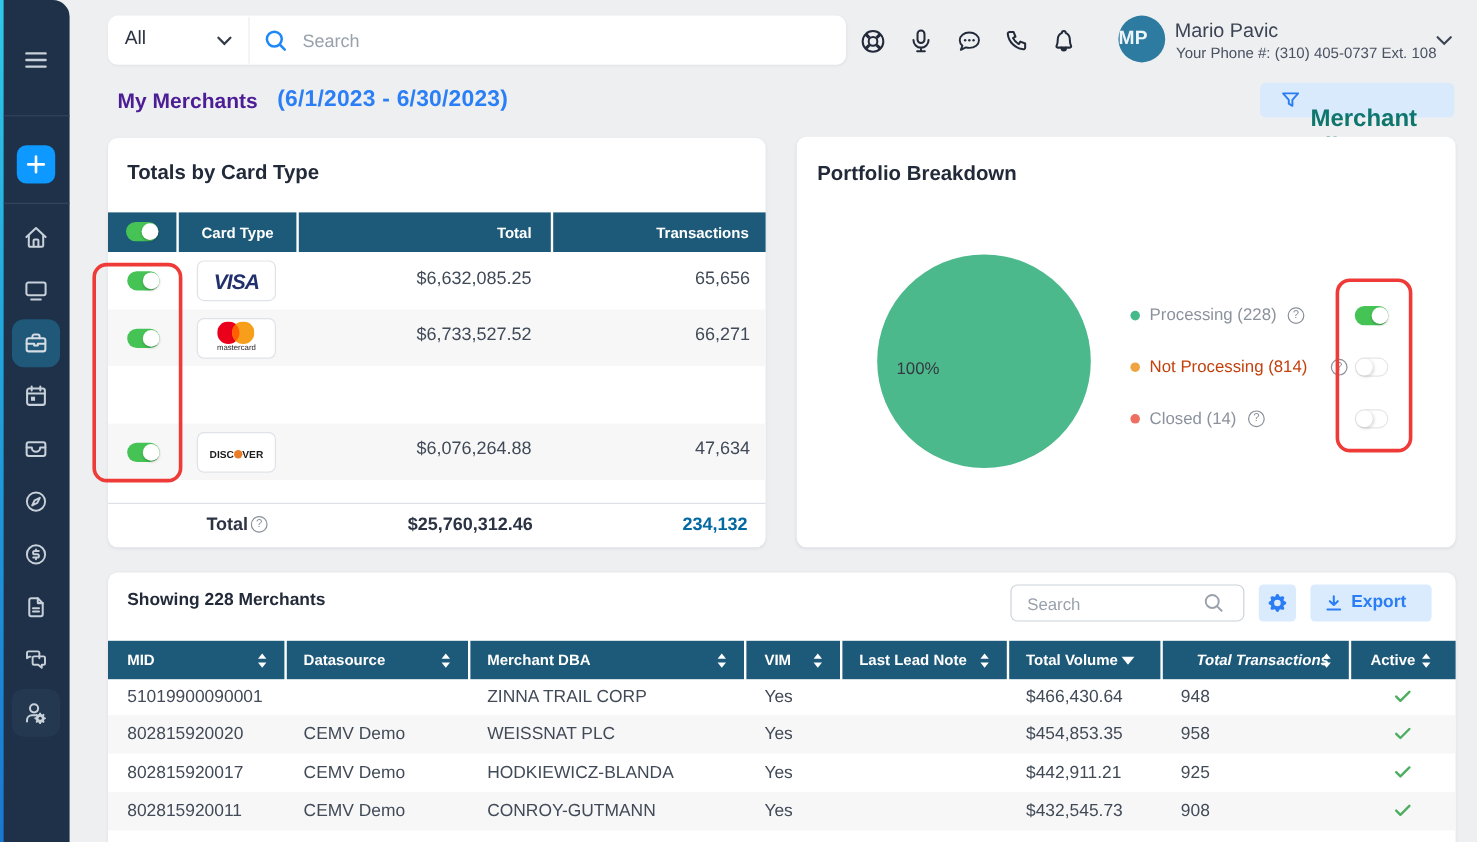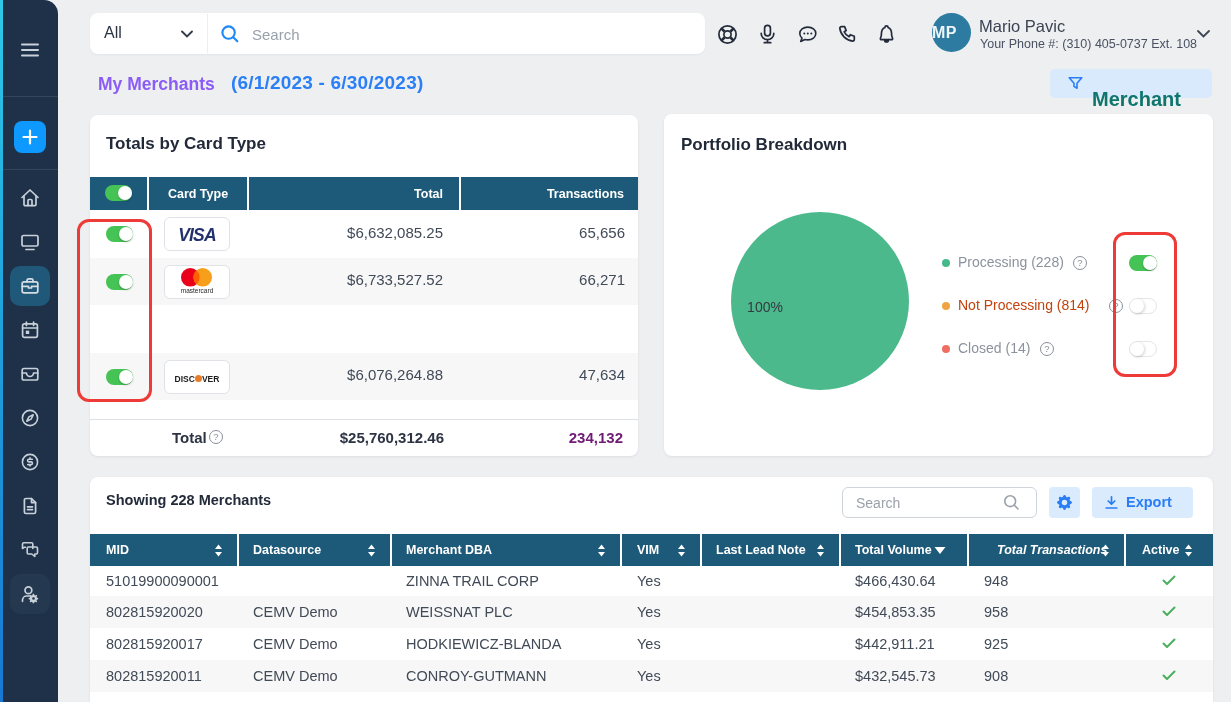--- a/index.html
+++ b/index.html
@@ -24,21 +24,21 @@
   #searchbar .all { position:absolute; left:14px; top:11px; font-size:16px; color:#2b3342; }
   #searchbar .vline { position:absolute; left:117px; top:1px; width:1px; height:39px; background:#ebedef; }
   #searchbar .ph { position:absolute; left:162px; top:13px; font-size:15px; color:#99a1ab; }
   .topico { position:absolute; top:24px; width:21px; height:21px; }
   #avatar { left:932px; top:13px; width:39px; height:39px; border-radius:50%; background:#2e7ba1;
             color:#eef5f9; font-size:16px; font-weight:bold; text-align:left; line-height:40px; letter-spacing:.3px; }
   #uname { left:979px; top:17px; font-size:16.5px; color:#3c4353; }
   #uphone { left:980px; top:37px; font-size:12.5px; color:#4a5161; }
 
   
-  #h1 { left:98px; top:73.5px; font-size:17.5px; font-weight:bold; color:#8b5cf6; }
+  #h1 { left:98px; top:73.5px; font-size:17.5px; font-weight:bold; color:#4c1d95; }
   #hdate { left:231px; top:71.5px; font-size:19px; font-weight:bold; color:#2b7ff6; letter-spacing:0.2px; }
   #mfbtn { left:1050px; top:69px; width:162px; height:29px; background:#d9eafd; border-radius:5px; }
   #mfbtn span { position:absolute; left:42px; top:19px; font-size:20px; font-weight:bold; color:#0f766e; }
 
   
   .card { background:#fff; border-radius:8px; box-shadow:0 1px 3px rgba(20,30,50,.07); }
   #card1 { left:90px; top:115px; width:548px; height:341px; }
   #card2 { left:664px; top:114px; width:549px; height:342px; }
   #card3 { left:90px; top:477px; width:1123px; height:260px; }
   .ctitle { position:absolute; font-size:17px; font-weight:600; color:#222a39; }
@@ -260,21 +260,21 @@
         <div style="position:absolute;left:0;top:13px;width:100%;text-align:center;font-size:8.5px;font-weight:bold;color:#1c1c1c;letter-spacing:0;">DISC<span style="display:inline-block;width:7px;height:7px;border-radius:50%;background:#ea7c27;vertical-align:-0.5px;"></span>VER</div>
       </div>
     <div class="cell" style="right:195px;">$6,076,264.88</div>
     <div class="cell" style="right:13px;">47,634</div>
   </div>
 
   <div class="abs" style="left:90px; top:419px; width:548px; height:1px; background:#dde1e6;"></div>
   <div class="abs" style="left:172px; top:429px; font-size:15px; font-weight:bold; color:#2c3444;">Total</div>
   <div class="qmark abs" style="left:209px; top:430px;">?</div>
   <div class="abs" style="right:787px; top:429px; font-size:15px; font-weight:bold; color:#2c3444;">$25,760,312.46</div>
-  <div class="abs" style="right:608px; top:429px; font-size:15px; font-weight:bold; color:#701a75;text-align:right;">234,132</div>
+  <div class="abs" style="right:608px; top:429px; font-size:15px; font-weight:bold; color:#0369a1;text-align:right;">234,132</div>
 
   <div class="redrect abs" style="left:77px; top:219px; width:75px; height:183px;"></div>
 
   <div id="card2" class="card abs"></div>
   <div class="ctitle abs" style="left:681px; top:135px;">Portfolio Breakdown</div>
   <div class="abs" style="left:731px; top:212px; width:178px; height:178px; border-radius:50%; background:#4cb98c;"></div>
   <div class="abs" style="left:735px; top:299px; width:60px; text-align:center; font-size:14px; color:#333a42;">100%</div>
 
   <div class="abs" style="left:942px; top:258.5px; width:8px; height:8px; border-radius:50%; background:#46b98b;"></div>
   <div class="abs" style="left:958px; top:254px; font-size:14px; color:#8c929d;">Processing (228)</div>

